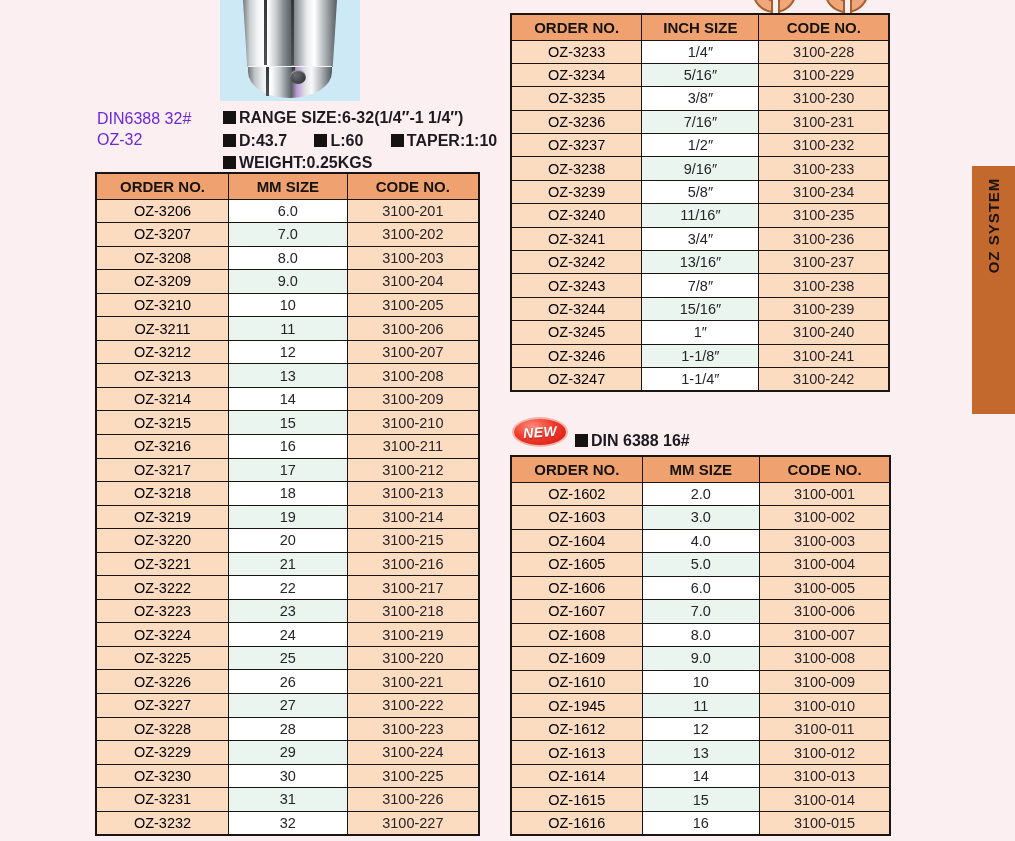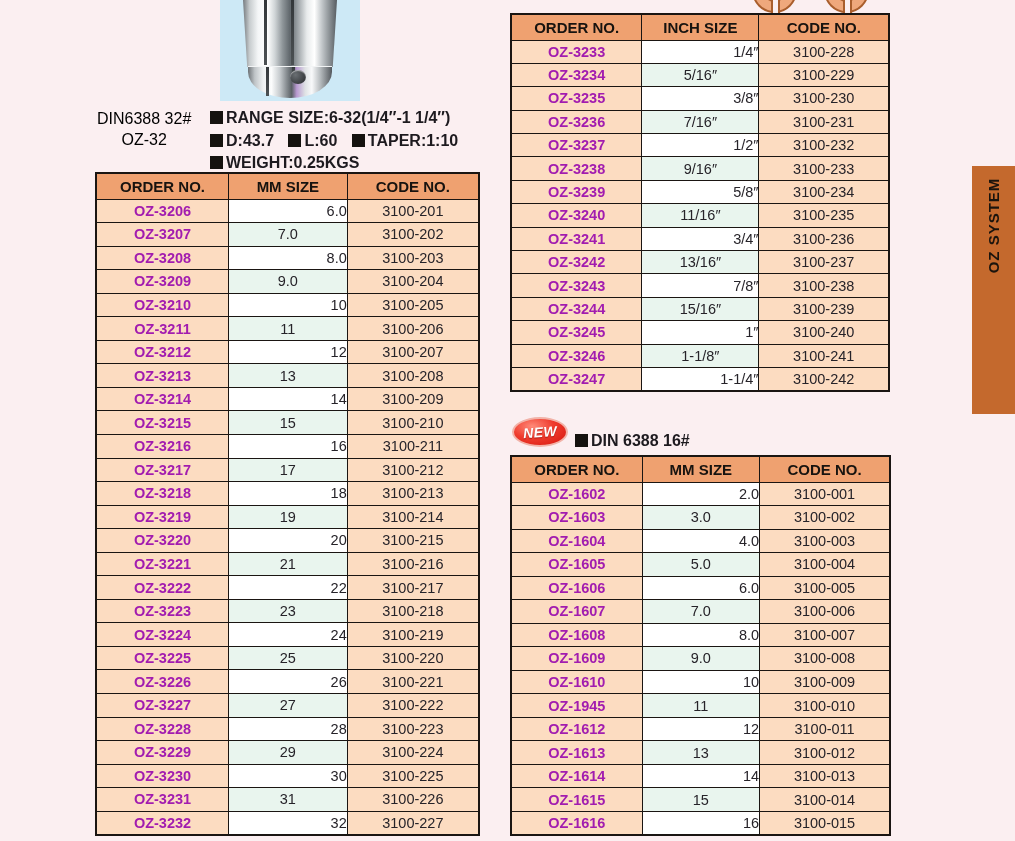--- a/index.html
+++ b/index.html
@@ -30,33 +30,33 @@
     border-radius:0 0 42px 42px / 0 0 26px 26px;border-top:1px solid #f2f4f5;}
   .collet-slit{position:absolute;background:linear-gradient(180deg,#33373a,#4c5154);}
   .slit-a{left:44px;top:0;width:3px;height:65px;}
   .slit-a2{left:46px;top:67px;width:3px;height:29px;}
   .slit-b{left:71px;top:0;width:3px;height:65px;}
   .slit-b2{left:72px;top:67px;width:3px;height:6px;}
   .collet-hole{position:absolute;left:70px;top:70px;width:16px;height:14px;border-radius:50%;
     background:radial-gradient(circle at 35% 35%,#6a6f73,#36393c 75%);box-shadow:inset 0 1px 1px rgba(255,255,255,.55);}
 
   
-  .model-block{position:absolute;left:97px;top:108px;font-size:16px;line-height:21px;color:#000000;text-align:center;}
+  .model-block{position:absolute;left:97px;top:108px;font-size:16px;line-height:21px;color:#6d28d9;}
   .spec-block{position:absolute;left:210px;top:107px;font-size:16px;font-weight:bold;line-height:22.5px;white-space:nowrap;}
-  .spec-item{margin-right:10px;}
+  .spec-item{margin-right:10px;margin-left:13px;}
   .bullet{display:inline-block;width:13px;height:13px;background:#15120f;margin-right:3px;vertical-align:-1px;}
 
   
   table.data-table{position:absolute;border-collapse:collapse;table-layout:fixed;
     border:2px solid var(--border);background:var(--peach);}
   table.data-table th,table.data-table td{border:1px solid var(--border);text-align:center;vertical-align:middle;padding:0;}
   table.data-table th{background:var(--header);font-weight:bold;font-size:15px;height:26px;color:#17130f;}
   table.data-table td{font-size:14.5px;height:23px;background:var(--peach);color:#262329;}
-  table.data-table td.c0{font-weight:bold;color:#a21caf;}
-  table.data-table td.c1.white{background:#ffffff;text-align:right;}
+  table.data-table td.c0{font-weight:normal;color:#000000;}
+  table.data-table td.c1.white{background:#ffffff;}
   table.data-table td.c1.mint{background:var(--mint);margin-left:12px;}
   table.data-table th:nth-child(1){width:34.6%;}
   table.data-table th:nth-child(2){width:31.0%;}
   table.data-table th:nth-child(3){width:34.4%;}
   #left-table{left:95px;top:172px;width:385px;height:664px;}
   #inch-table{left:510px;top:13px;width:380px;height:379px;}
   #oz16-table{left:510px;top:455px;width:381px;height:381px;}
 
   
   .new-badge{position:absolute;left:512px;top:417px;width:56px;height:30px;border-radius:50%;

